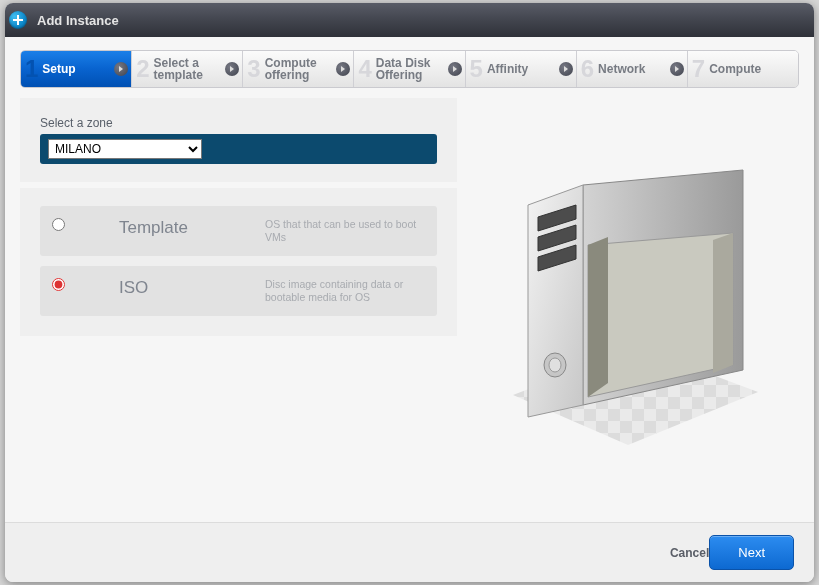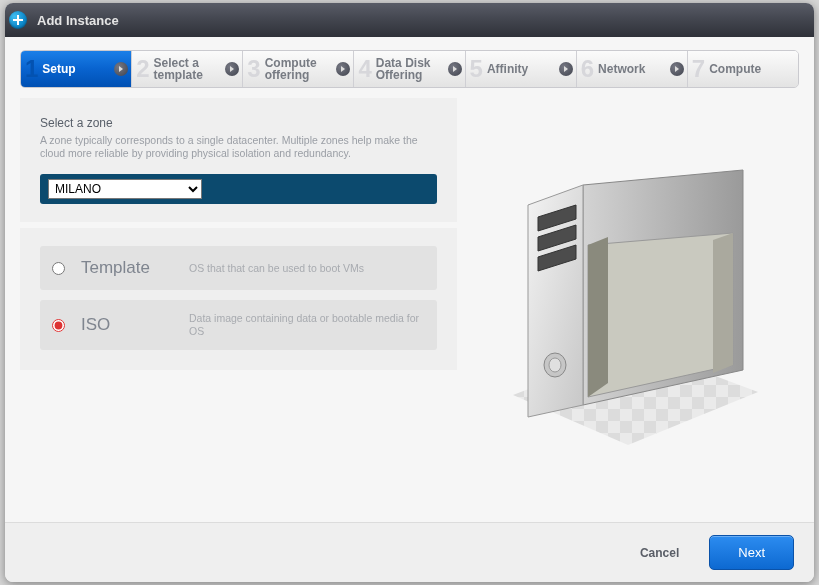--- a/index.html
+++ b/index.html
@@ -139,24 +139,25 @@
     select.zone {
       width: 154px;
       font-size: 12px;
       border: 1px solid #777;
       padding: 1px 2px;
       background: #fff;
     }
     .radio-row {
       background: #e2e2e2;
       display: flex;
-      align-items: center;
+      align-items: flex-start;
       padding: 12px 12px;
       margin-bottom: 10px;
       border-radius: 3px;
+      gap: 38px;
     }
     .radio-row input[type=radio] {
       margin-right: 16px;
       accent-color: #d33;
     }
     .radio-label {
       width: 108px;
       font-size: 17px;
       color: #7f858f;
       font-weight: normal;
@@ -176,21 +177,20 @@
     .server-img svg { display: block; }
     .footer {
       height: 60px;
       background: #efefef;
       border-top: 1px solid #dcdcdc;
       border-radius: 0 0 8px 8px;
       display: flex;
       align-items: center;
       justify-content: flex-end;
       padding: 0 20px;
-      gap: 30px;
     }
     .btn-cancel {
       font-size: 12px;
       color: #5a5e67;
       font-weight: bold;
       background: none;
       border: none;
       cursor: pointer;
     }
     .btn-next {
@@ -248,40 +248,39 @@
       <div class="step">
         <span class="num">7</span>
         <span class="label">Compute</span>
       </div>
     </div>
 
     <div class="content-row">
       <div class="left-col">
         <div class="panel">
           <div class="panel-title">Select a zone</div>
-          <div class="panel-desc">A zone typically corresponds to a single datacenter. Multiple zones help make the cloud more reliable by providing physical isolation and redundancy.</div>
           <div class="select-row">
             <select class="zone">
               <option>MILANO</option>
             </select>
           </div>
         </div>
 
         <div class="panel" style="padding-bottom:10px">
 
           <label class="radio-row">
             <input type="radio" name="src" style="">
             <span class="radio-label">Template</span>
             <span class="radio-desc">OS that that can be used to boot VMs</span>
           </label>
 
           <label class="radio-row">
             <input type="radio" name="src" checked="" style="">
             <span class="radio-label">ISO</span>
-            <span class="radio-desc">Data image containing data or bootable media for OS</span>
+            <span class="radio-desc">Disc image containing data or bootable media for OS</span>
           </label>
         </div>
       </div>
 
       <div class="right-col">
         <div class="server-img">
           <svg width="280" height="320" viewBox="0 0 280 320">
             <defs>
               <linearGradient id="faceGrad" x1="0" y1="0" x2="1" y2="1">
                 <stop offset="0%" stop-color="#f3f3f3"></stop>

